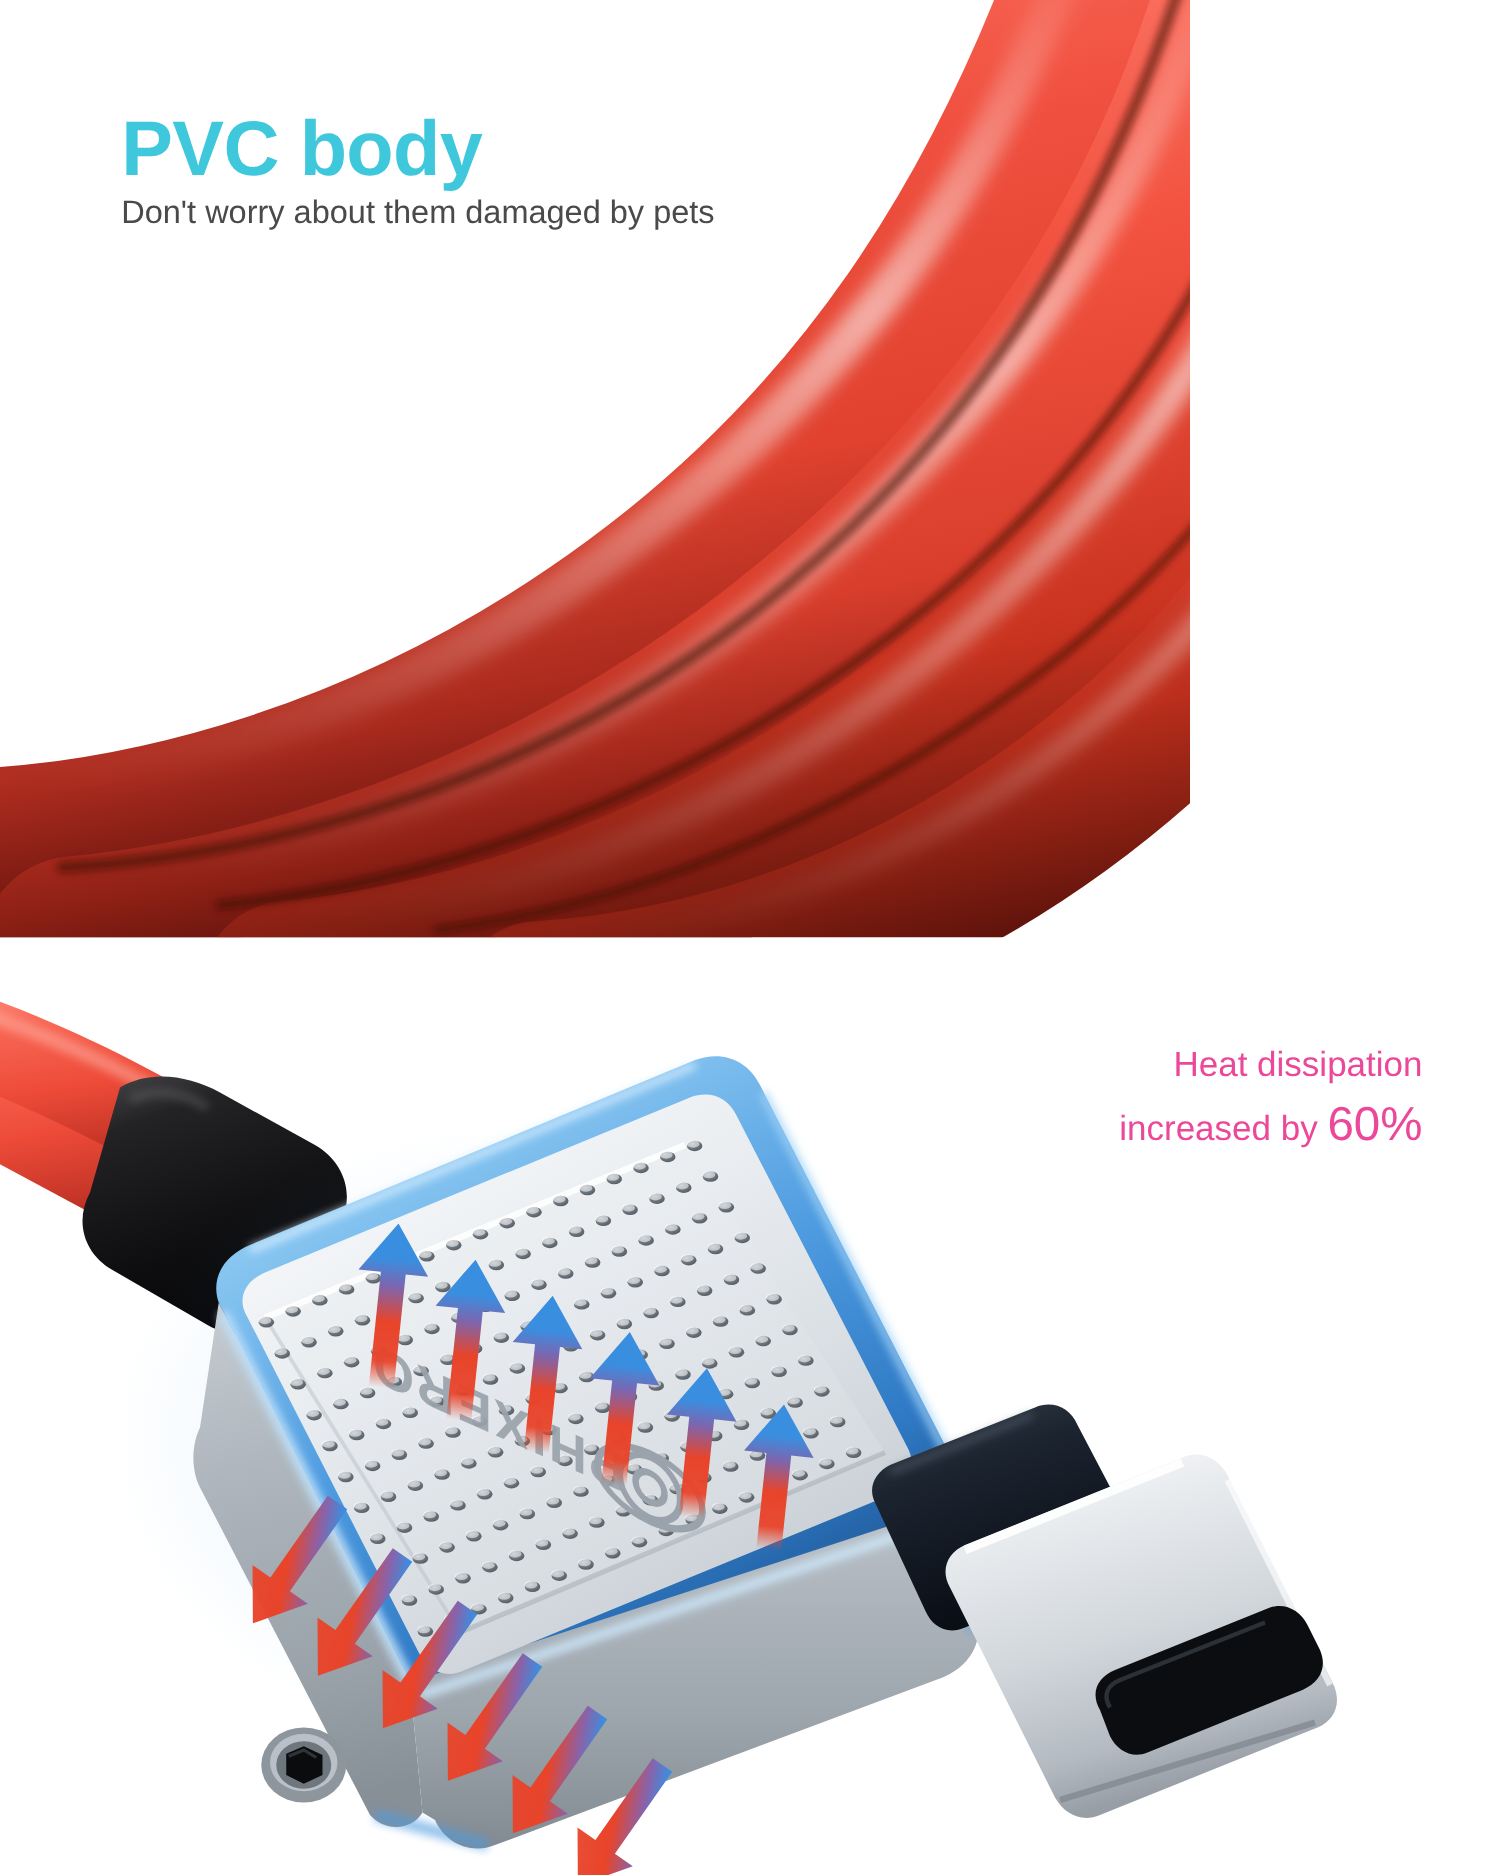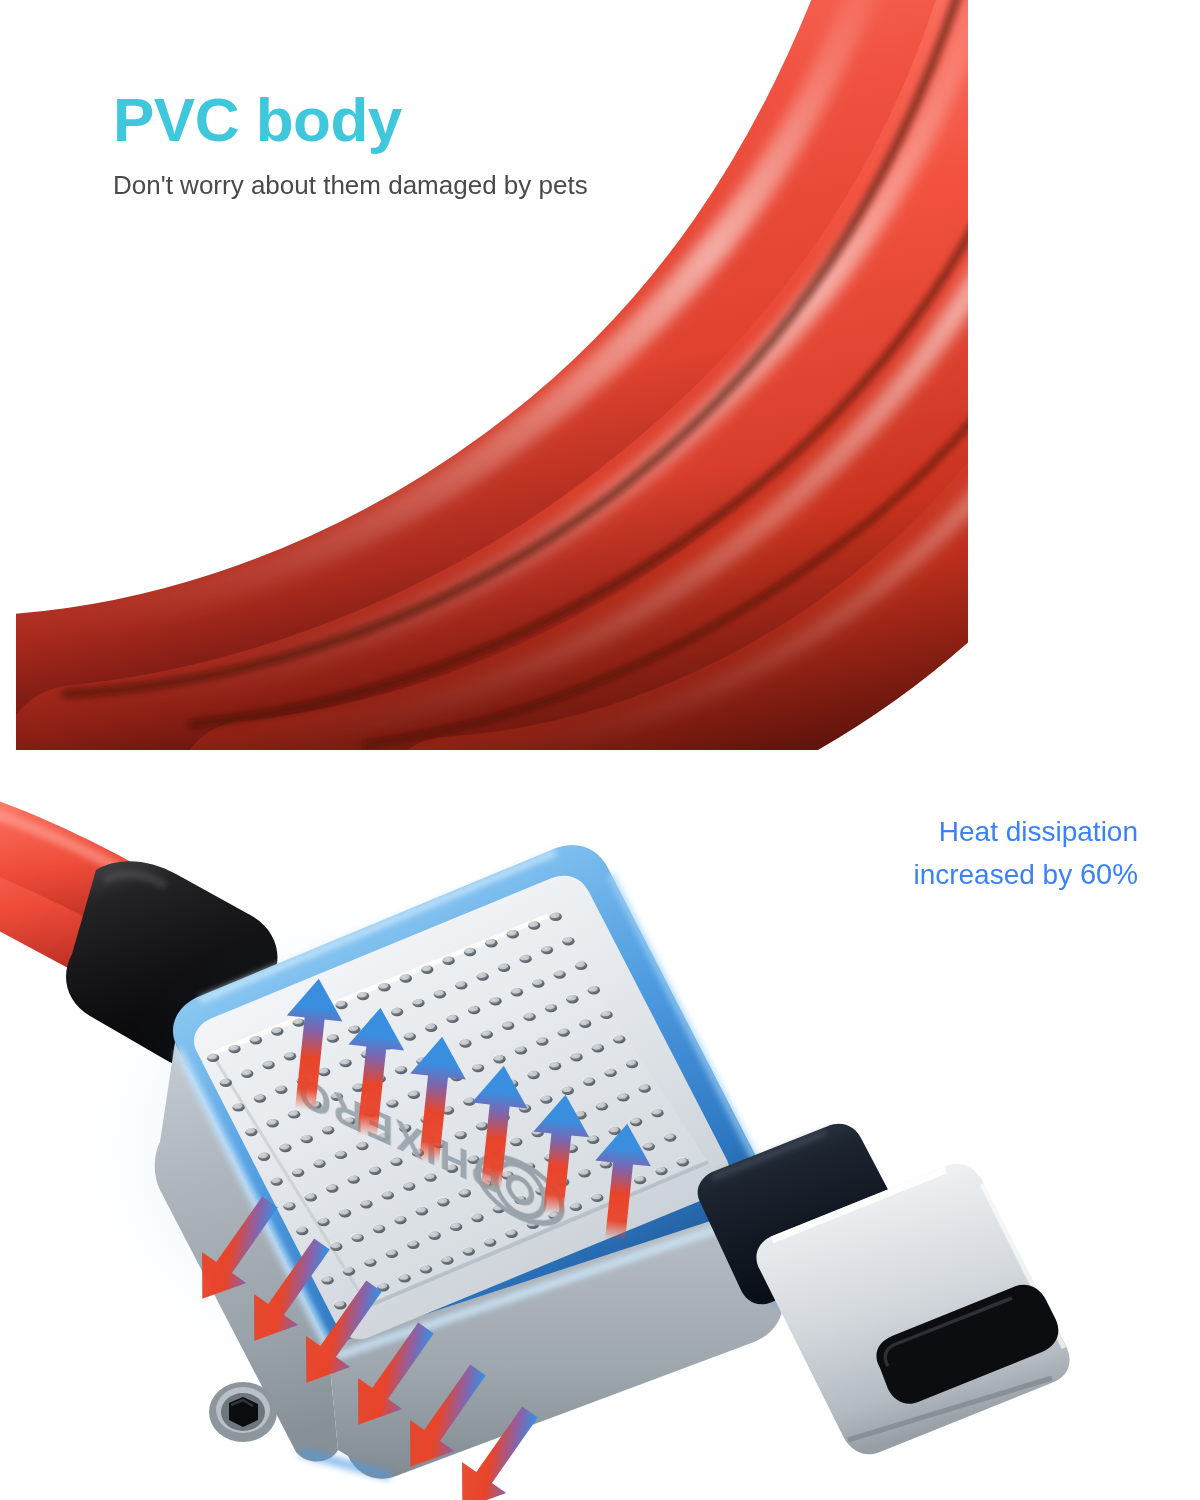--- a/index.html
+++ b/index.html
@@ -5,49 +5,49 @@
   * { margin:0; padding:0; box-sizing:border-box; }
   html,body { background:#fff; }
   body {
     width:1200px; height:1500px;
     font-family:"Liberation Sans", sans-serif;
     overflow:hidden; position:relative;
   }
   .stage { position:absolute; inset:0; background:#ffffff; }
 
   
-  .panel { position:absolute; left:16px; width:952px; overflow:hidden; }
+  .panel { position:absolute; left:0; width:952px; overflow:hidden; }
   #panel-top    { top:0;   height:750px; }
   #panel-bottom { top:750px; height:750px; background:#fff; }
 
   
   .txt-block { position:absolute; z-index:40; }
   #headline-1 {
     left:97px; top:88px; width:640px;
   }
   .h-line {
     font-size:62px; font-weight:bold; color:#3FC8DC;
     line-height:1.03; letter-spacing:-0.5px; white-space:nowrap;
   }
   .sub-line {
     font-size:26px; color:#4a4a4a; line-height:1.35;
-    margin-top:16px; max-width:570px;
+    margin-top:0; max-width:570px;
   }
 
   #headline-2 { right:62px; top:812px; width:620px; text-align:right; }
   .h-line-2 {
     font-size:58px; font-weight:bold; color:#3FC8DC;
     line-height:1.05; letter-spacing:-0.5px; white-space:nowrap;
     text-align:right;
   }
   .sub-line-2 {
-    font-size:28px; color:#3b82f6; line-height:1.45;
-    text-align:right;
+    font-size:28px; color:#ec4899; line-height:1.45;
+    margin-top:20px; text-align:right;
   }
-  .big-pct { font-size:29px; }
+  .big-pct { font-size:38px; }
 
   
   #artwork { position:absolute; left:0; top:750px; width:1200px; height:750px; z-index:20; }
 </style>
 </head>
 <body>
 
 <div class="stage">
 
   <div class="panel" id="panel-top">

